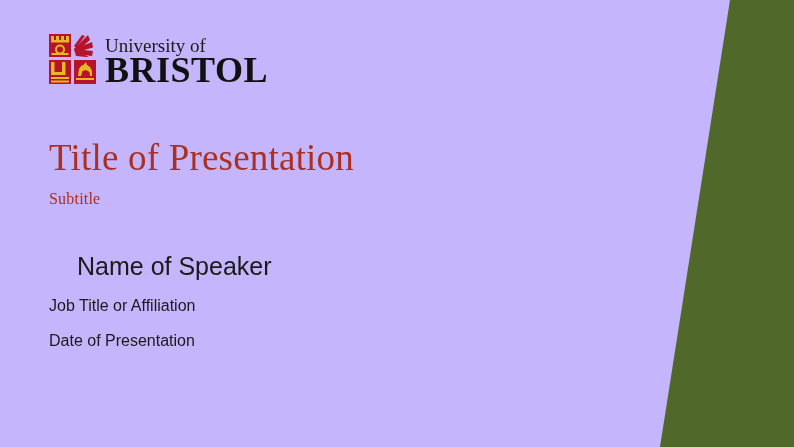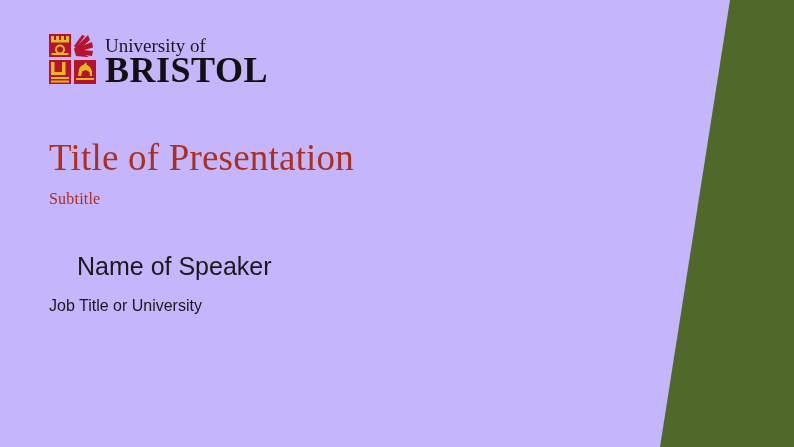--- a/index.html
+++ b/index.html
@@ -179,16 +179,17 @@
     <span class="logo-words">
       <span class="logo-univ">University of</span>
       <span class="logo-bristol">BRISTOL</span>
     </span>
   </div>
 
   <div class="title">Title of Presentation</div>
   <div class="subtitle">Subtitle</div>
 
   <div class="speaker">Name of Speaker</div>
-  <div class="jobtitle">Job Title or University</div>
+  <div class="jobtitle">Job Title or Affiliation</div>
+  <div class="date">Date of Presentation</div>
 
 
 </div>
 
 </body></html>

